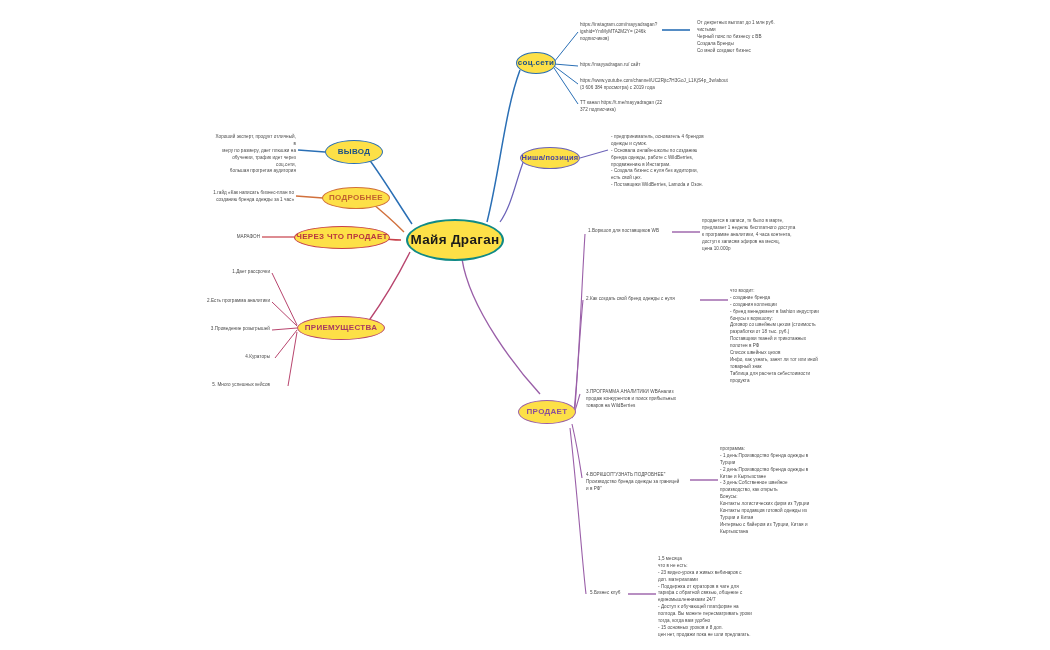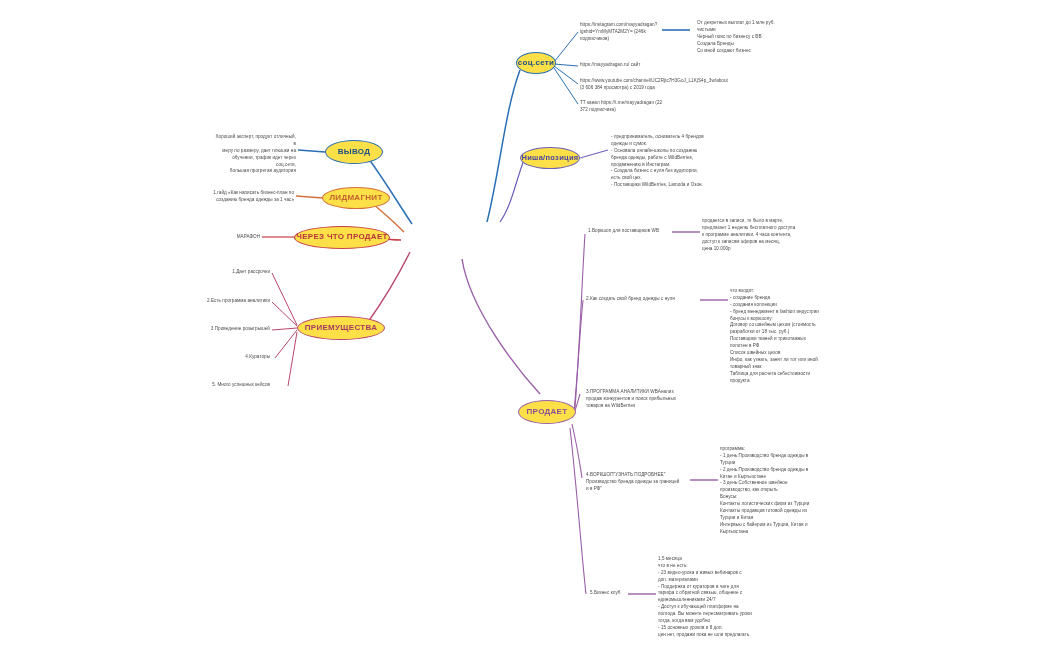--- a/index.html
+++ b/index.html
@@ -81,20 +81,23 @@
     <path d="M572,418 C576,410 578,400 580,394" stroke="#9a5fa8" stroke-width="1.1" fill="none"></path>
     <path d="M572,424 C578,450 580,465 582,478" stroke="#9a5fa8" stroke-width="1.1" fill="none"></path>
     <path d="M570,428 C578,500 582,560 586,594" stroke="#9a5fa8" stroke-width="1.1" fill="none"></path>
 
     <path d="M672,232 L700,232" stroke="#9a5fa8" stroke-width="1.4" fill="none"></path>
     <path d="M700,300 L728,300" stroke="#9a5fa8" stroke-width="1.4" fill="none"></path>
     <path d="M690,480 L718,480" stroke="#9a5fa8" stroke-width="1.4" fill="none"></path>
     <path d="M628,594 L656,594" stroke="#9a5fa8" stroke-width="1.4" fill="none"></path>
   </svg>
 
+  <div class="node n-center" style="left:406px;top:219px;width:98px;height:42px;">
+    <span>Майя Драган</span>
+  </div>
 
   <div class="node n-socseti" style="left:516px;top:52px;width:40px;height:22px;">
     <span>соц.сети</span>
   </div>
   <div class="lbl l" style="left:580px;top:22px;width:84px;">https://instagram.com/mayyadragan?igshid=YmMyMTA2M2Y= (246k подписчиков)</div>
   <div class="lbl l" style="left:580px;top:62px;width:84px;">https://mayyadragan.ru/ сайт</div>
   <div class="lbl l" style="left:580px;top:78px;width:86px;">https://www.youtube.com/channel/UC2Rjtc7H3GoJ_L1KjS4p_3w/about  (3 606 384 просмотра) с 2019 года</div>
   <div class="lbl l" style="left:580px;top:100px;width:84px;">TT канал https://t.me/mayyadragan (22 372 подписчика)</div>
   <div class="lbl l" style="left:697px;top:20px;width:104px;">От декретных выплат до 1 млн руб.
 чистыми
@@ -116,21 +119,21 @@
 
   <div class="node n-vyvod" style="left:325px;top:140px;width:58px;height:24px;">
     <span>ВЫВОД</span>
   </div>
   <div class="lbl r" style="left:212px;top:134px;width:84px;">Хороший эксперт, продукт отличный, в
 меру по размеру, дает плюшки на
 обучении, трафик идет через соц.сети,
 большая прогретая аудитория</div>
 
   <div class="node n-lidmagnit" style="left:322px;top:187px;width:68px;height:22px;">
-    <span>ЛИДМАГНИТ</span>
+    <span>ПОДРОБНЕЕ</span>
   </div>
   <div class="lbl r" style="left:196px;top:190px;width:98px;">1.гайд «Как написать бизнес-план по
 созданию бренда одежды за 1 час»</div>
 
   <div class="node n-cherez" style="left:294px;top:226px;width:96px;height:23px;">
     <span>ЧЕРЕЗ ЧТО ПРОДАЕТ</span>
   </div>
   <div class="lbl r" style="left:208px;top:234px;width:52px;">МАРАФОН</div>
 
   <div class="node n-priem" style="left:297px;top:316px;width:88px;height:24px;">

